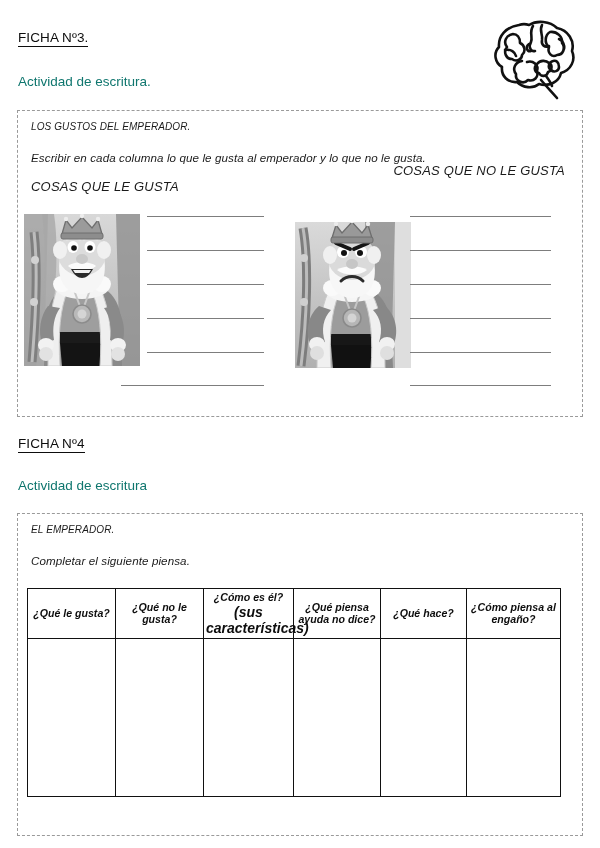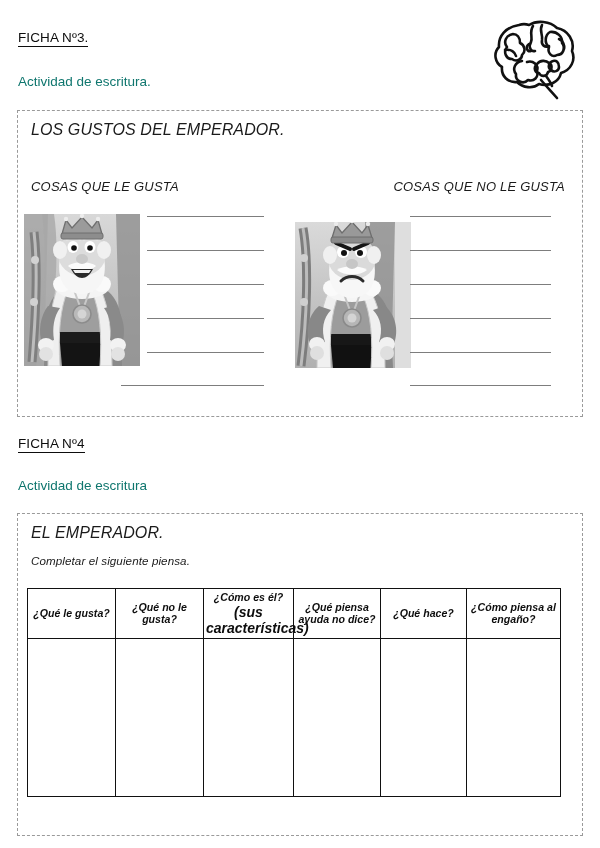--- a/index.html
+++ b/index.html
@@ -70,21 +70,21 @@
   #box-ficha4 {
     left: 17px;
     top: 513px;
     width: 566px;
     height: 323px;
   }
 
   .box-title {
     position: absolute;
     font-style: italic;
-    font-size: 16px;
+    font-size: 10px;
     color: #1a1a1a;
     white-space: nowrap;
     letter-spacing: 0.1px;
   }
   .box-instruction {
     position: absolute;
     font-style: italic;
     font-size: 11.6px;
     color: #1a1a1a;
     white-space: nowrap;
@@ -179,24 +179,25 @@
   <div class="ficha-heading" style="left:18px; top:30px;">
     <span class="underline">FICHA Nº3.</span>
   </div>
 
   <div class="activity-line" style="left:18px; top:74px;">Actividad de escritura.</div>
 
   <div class="dashed-box" id="box-ficha3">
 
     <div class="box-title" style="left:13px; top:10px;">LOS GUSTOS DEL EMPERADOR.</div>
 
+    <div class="box-instruction" style="left:13px; top:40px;">Escribir en cada columna lo que le gusta al emperador y lo que no le gusta.</div>
 
     <div class="column-label" style="left:13px; top:68px;">COSAS QUE LE GUSTA</div>
 
-    <div class="column-label" style="right:17px; top:68px;">COSAS QUE NO LE GUSTA</div>
+    <div class="column-label" style="right:17px; top:52px;">COSAS QUE NO LE GUSTA</div>
   </div>
 
   <div class="king-img" id="king-happy">
     <svg viewBox="0 0 116 152" xmlns="http://www.w3.org/2000/svg">
       <defs>
         <linearGradient id="bgH" x1="0" y1="0" x2="0" y2="1">
           <stop offset="0%" stop-color="#d8d8d8"></stop>
           <stop offset="100%" stop-color="#b4b4b4"></stop>
         </linearGradient>
       </defs>

